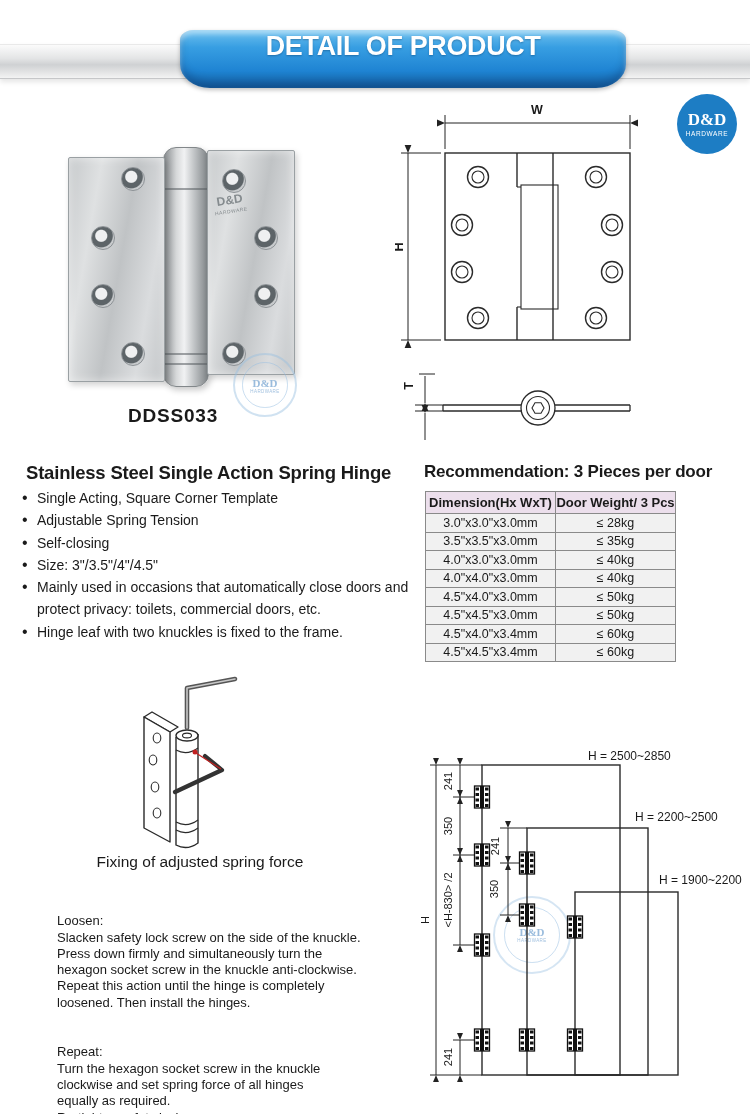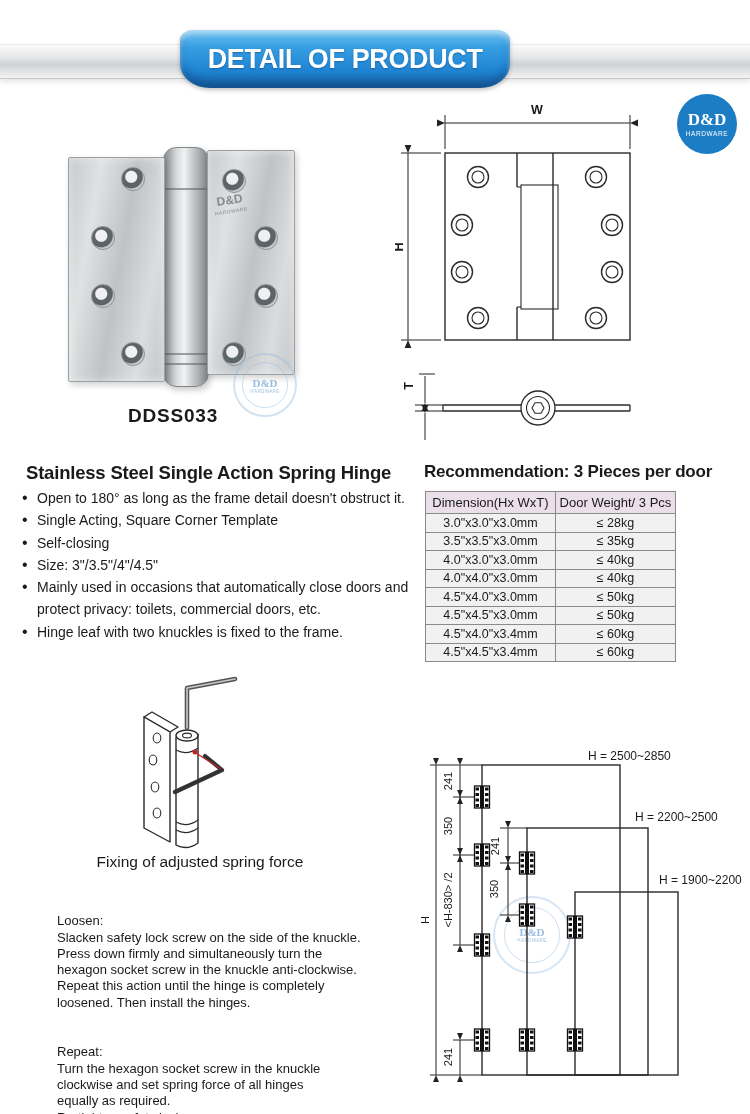--- a/index.html
+++ b/index.html
@@ -5,24 +5,24 @@
   html,body{margin:0;padding:0;}
   body{width:750px;height:1114px;position:relative;background:#fff;
        font-family:"Liberation Sans", sans-serif;color:#1a1a1a;overflow:hidden;}
   .abs{position:absolute;}
 
   
   .graybar{left:0;top:44px;width:750px;height:33px;
     background:linear-gradient(180deg,#fbfbfb,#e4e5e6 40%,#cfd1d3 60%,#f3f3f3);
     border-top:1px solid #e9e9e9;border-bottom:1px solid #c6c7c9;
     box-shadow:0 3px 5px rgba(0,0,0,.10);}
-  .ribbon{left:180px;top:30px;width:330px;height:58px;
+  .ribbon{left:180px;top:30px;width:446px;height:58px;
     background:linear-gradient(180deg,#6fc1ef 0%,#379ee2 30%,#1f84d3 70%,#1565a9 100%);
     border-radius:14px 14px 30px 30px / 10px 10px 24px 24px;
-    display:flex;align-items:center;justify-content:center;
+    display:flex;align-items:flex-start;justify-content:center;
     box-shadow:inset 0 4px 5px rgba(255,255,255,.45), inset 0 -7px 9px rgba(0,0,40,.22), 0 2px 4px rgba(0,0,0,.25);}
   .ribbon-title{color:#fff;font-size:28px;font-weight:bold;letter-spacing:-.3px;
     text-shadow:0 1px 2px rgba(0,40,80,.35);transform:scaleX(.96);}
 
   
   .logo{left:677px;top:94px;width:60px;height:60px;border-radius:50%;background:#1d7dc4;
     display:flex;flex-direction:column;align-items:center;justify-content:center;color:#fff;}
   .logo .l1{font-family:"Liberation Serif",serif;font-weight:bold;font-size:17px;line-height:17px;}
   .logo .l2{font-size:6.5px;letter-spacing:.6px;margin-top:2px;}
 
@@ -55,21 +55,21 @@
 
   
   .feat-title{left:20px;top:462px;font-size:18.5px;font-weight:bold;letter-spacing:-.2px;margin-left:6px;}
   .features{left:22px;top:487px;width:396px;list-style:none;margin:0;padding:0;}
   .features li{position:relative;padding-left:15px;font-size:14px;line-height:22.3px;}
   .features li::before{content:"\2022";position:absolute;left:0;top:0;font-size:16px;}
 
   .rec-title{left:424px;top:462px;font-size:17px;font-weight:bold;letter-spacing:-.2px;}
   table.rec{position:absolute;left:425px;top:491px;width:251px;border-collapse:collapse;}
   table.rec th,table.rec td{border:1px solid #8a8a8a;text-align:center;padding:0;}
-  table.rec th{background:#ecdfec;font-size:13px;font-weight:normal;height:21px;}
+  table.rec th{background:#ecdfec;font-size:13px;font-weight:bold;height:21px;}
   table.rec td{background:#f1f1f1;font-size:12.5px;height:17.5px;}
   table.rec col.c1{width:52%;}
 
   
   .caption{left:55px;top:853px;width:290px;text-align:center;font-size:15.5px;}
   .instructions{left:57px;top:897px;width:345px;font-size:13px;line-height:16.3px;}
   .instructions .para{margin:0 0 17px 0;white-space:pre-line;}
   .instructions .ptitle{display:block;}
 
   svg text{font-family:"Liberation Sans",sans-serif;}
@@ -182,22 +182,22 @@
     <line x1="20" y1="310" x2="48" y2="310"></line>
     <line x1="20" y1="316" x2="48" y2="316"></line>
     <line x1="30" y1="281" x2="30" y2="308" marker-end="url(#ar)"></line>
     <line x1="30" y1="345" x2="30" y2="318" marker-end="url(#ar)"></line>
   </g>
   <text class="dwglabel" x="18" y="291" text-anchor="middle" transform="rotate(-90 18 291)">T</text>
 </svg>
 
 <div class="abs feat-title">Stainless Steel Single Action Spring Hinge</div>
 <ul class="abs features">
-    <li>Open to 180° as long as the frame detail doesn't obstruct it.</li>
     <li>Single Acting, Square Corner Template</li>
+    <li>Adjustable Spring Tension</li>
     <li>Self-closing</li>
     <li>Size: 3"/3.5"/4"/4.5"</li>
     <li>Mainly used in occasions that automatically close doors and protect privacy: toilets, commercial doors, etc.</li>
     <li>Hinge leaf with two knuckles is fixed to the frame.</li>
   </ul>
 
 <div class="abs rec-title">Recommendation: 3 Pieces per door</div>
 <table class="rec">
   <colgroup>
       <col class="c1">

